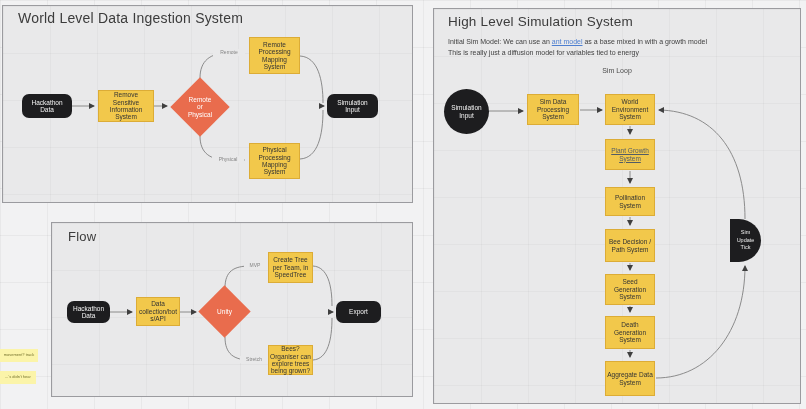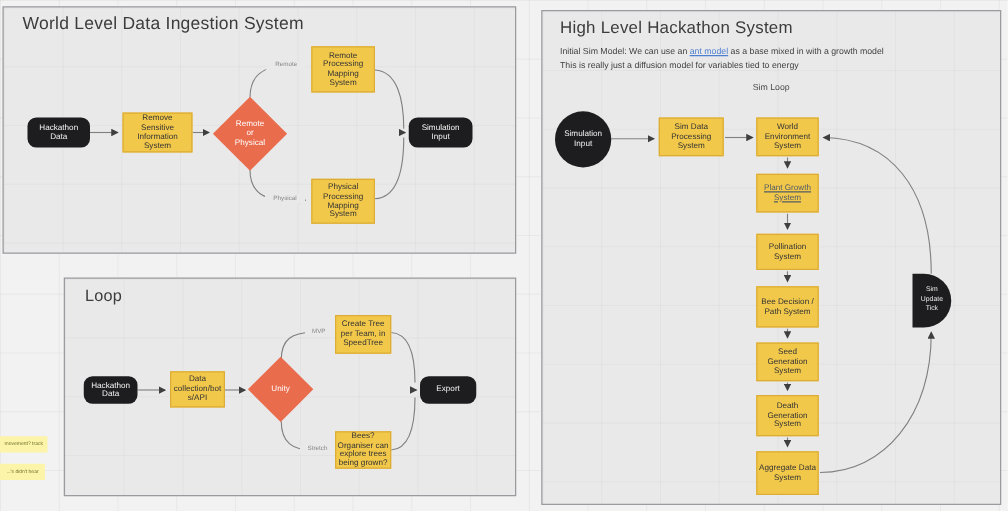--- a/index.html
+++ b/index.html
@@ -113,21 +113,21 @@
     <span class="lbl">Physical Processing Mapping System</span>
   </div>
 
   <div class="node black" style="left:327px;top:94px;width:51px;height:24px;">
     <span class="lbl" style="max-width:40px;">Simulation Input</span>
   </div>
 
   <div class="edge-label" style="left:213px;top:49px;width:30px;">Remote</div>
   <div class="edge-label" style="left:212px;top:156px;width:30px;">Physical</div>
 
-  <div class="frame-title" style="left:68px;top:229px;font-size:13px;">Loop</div>
+  <div class="frame-title" style="left:68px;top:229px;font-size:13px;">Flow</div>
 
   <div class="node black" style="left:67px;top:301px;width:43px;height:22px;">
     <span class="lbl" style="max-width:36px;">Hackathon Data</span>
   </div>
 
   <div class="node yellow" style="left:136px;top:297px;width:44px;height:29px;">
     <span class="lbl">Data collection/bots/API</span>
   </div>
 
   <div class="diamond-wrap" style="left:206px;top:293px;width:37px;height:37px;">
@@ -145,21 +145,21 @@
     <span class="lbl">Bees? Organiser can explore trees being grown?</span>
   </div>
 
   <div class="node black" style="left:336px;top:301px;width:45px;height:22px;">
     <span class="lbl" style="max-width:38px;">Export</span>
   </div>
 
   <div class="edge-label" style="left:244px;top:262px;width:20px;">MVP</div>
   <div class="edge-label" style="left:240px;top:356px;width:26px;">Stretch</div>
 
-  <div class="frame-title" style="left:448px;top:14px;font-size:13.5px;">High Level Hackathon System</div>
+  <div class="frame-title" style="left:448px;top:14px;font-size:13.5px;">High Level Simulation System</div>
 
   <div class="note" style="left:448px;top:37px;width:310px;">
     <div><span>Initial Sim Model: We can use an </span><span class="link">ant model</span><span> as a base mixed in with a growth model</span></div>
     <div>This is really just a diffusion model for variables tied to energy</div>
   </div>
 
   <div class="loop-label" style="left:589px;top:67px;width:56px;">Sim Loop</div>
 
   <div class="node circle" style="left:444px;top:89px;width:45px;height:45px;">
     <span class="lbl" style="max-width:36px;">Simulation Input</span>

